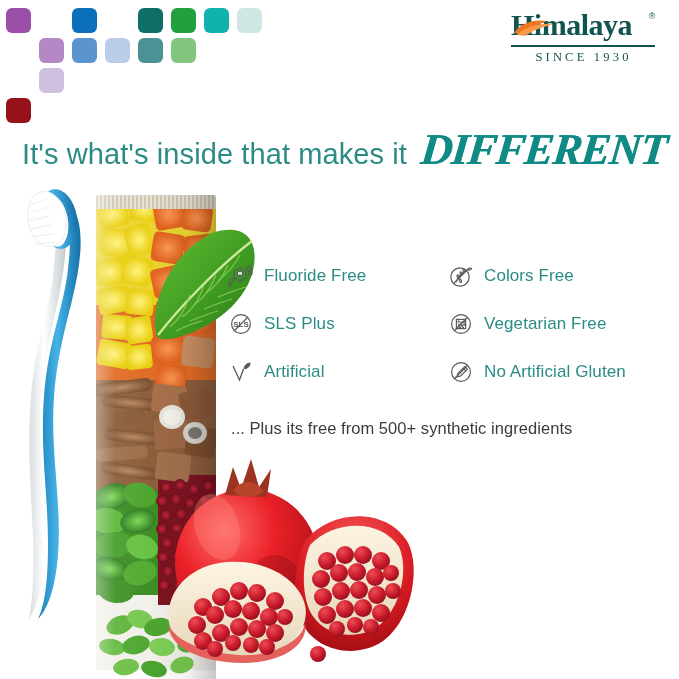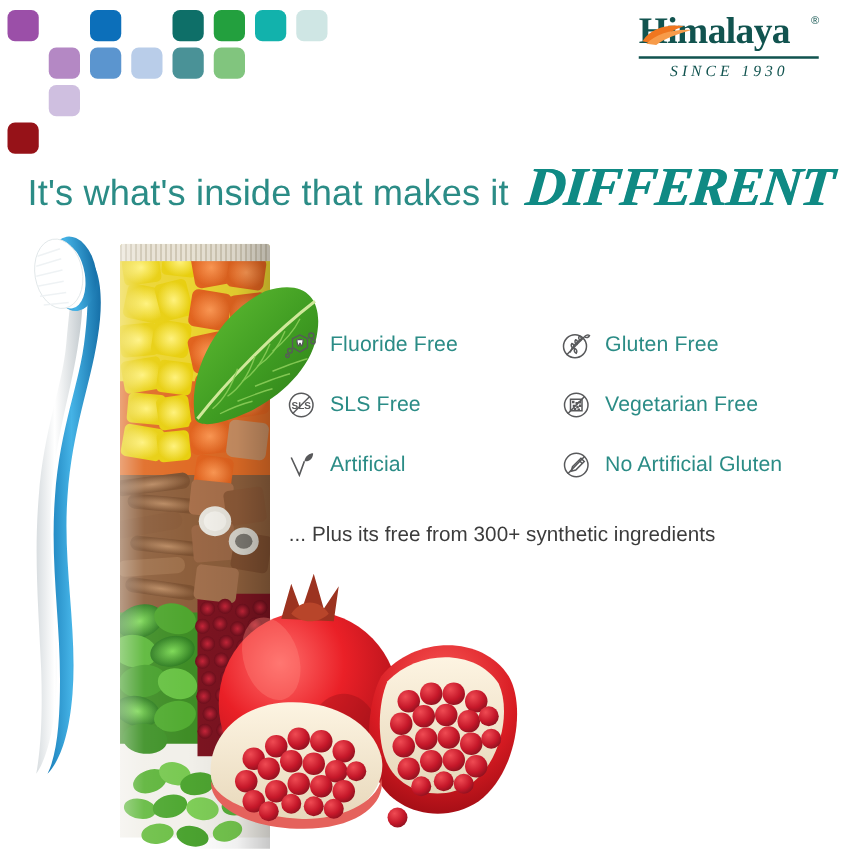--- a/index.html
+++ b/index.html
@@ -41,21 +41,21 @@
     position: absolute; right: 2px; top: 2px;
     font-family: "Liberation Sans", sans-serif;
     font-size: 9px; font-weight: normal; color: #11534f;
   }
   #logo-rule {
     height: 2px; background: #11534f; margin: 1px 2px 3px 4px;
   }
   #logo-since {
     font-family: "Liberation Serif", serif;
     font-size: 12.5px; letter-spacing: 3.2px; color: #11534f;
-    text-align: center; padding-left: 3px; font-style: italic;
+    text-align: center; padding-left: 3px;
   }
 
   
   #headline {
     position: absolute; left: 22px; top: 124px;
     width: 620px; height: 50px;
     display: flex; align-items: baseline; gap: 0;
   }
   #headline-plain {
     font-family: "Liberation Sans", sans-serif;
@@ -543,21 +543,21 @@
           <span class="feature-label">Fluoride Free</span>
         </div>
         <div class="feature-item">
           <span class="feature-icon"><svg viewBox="0 0 26 26">
               <g fill="none" stroke="#58595b" stroke-width="1.2">
                 <circle cx="13" cy="13" r="9.4"></circle>
                 <line x1="6" y1="20" x2="20" y2="6"></line>
               </g>
               <text x="13" y="16.4" text-anchor="middle" font-family="Liberation Sans, sans-serif" font-size="8" font-weight="bold" fill="#58595b">SLS</text>
             </svg></span>
-          <span class="feature-label">SLS Free</span>
+          <span class="feature-label">SLS Plus</span>
         </div>
         <div class="feature-item">
           <span class="feature-icon"><svg viewBox="0 0 26 26">
               <g fill="none" stroke="#58595b" stroke-width="1.3">
                 <path d="M5 7 L11.5 21 L15.5 10"></path>
               </g>
               <path d="M15.5 10 C16 5.5, 20 3.5, 22.5 3.5 C22.5 7, 20 10.5, 15.5 10 Z" fill="#58595b"></path>
             </svg></span>
           <span class="feature-label">Artificial</span>
         </div>
@@ -569,21 +569,21 @@
                 <circle cx="12" cy="14" r="9.2"></circle>
                 <line x1="5.2" y1="21" x2="19" y2="7"></line>
                 <path d="M8 19 C10 14, 14 10, 19 7"></path>
                 <path d="M10.5 15.5 C9 15, 8.5 13, 9.5 11.8 C11 12.2, 11.6 14, 10.5 15.5 Z"></path>
                 <path d="M13.5 12.5 C12 12, 11.5 10, 12.5 8.8 C14 9.2, 14.6 11, 13.5 12.5 Z"></path>
                 <path d="M16.5 9.5 C15 9, 14.5 7, 15.5 5.8 C17 6.2, 17.6 8, 16.5 9.5 Z"></path>
                 <path d="M11.8 15.8 C13.3 16.4, 14 18.2, 13 19.6 C11.6 19.1, 10.9 17.3, 11.8 15.8 Z"></path>
                 <path d="M19.5 6.5 C20.5 5, 22.5 4.6, 23.6 5.4 C23.2 6.9, 21.2 7.6, 19.5 6.5 Z"></path>
               </g>
             </svg></span>
-          <span class="feature-label">Gluten Free</span>
+          <span class="feature-label">Colors Free</span>
         </div>
         <div class="feature-item">
           <span class="feature-icon"><svg viewBox="0 0 26 26">
               <g fill="none" stroke="#58595b" stroke-width="1.2">
                 <circle cx="13" cy="13" r="9.4"></circle>
                 <line x1="6.2" y1="20" x2="19.8" y2="6"></line>
                 <rect x="8.4" y="8.4" width="9.2" height="9.2"></rect>
               </g>
               <g fill="#58595b">
                 <rect x="9.6" y="9.6" width="2" height="2"></rect>
@@ -606,13 +606,13 @@
                 <path d="M16.8 7.6 L10 14.4 L9 18 L12.6 17 L19.4 10.2 Z"></path>
                 <line x1="15.2" y1="9.2" x2="17.8" y2="11.8"></line>
               </g>
             </svg></span>
           <span class="feature-label">No Artificial Gluten</span>
         </div>
       </div>
   </div>
 </div>
 
-<div id="footnote">... Plus its free from 300+ synthetic ingredients</div>
+<div id="footnote">... Plus its free from 500+ synthetic ingredients</div>
 
 </body></html>

